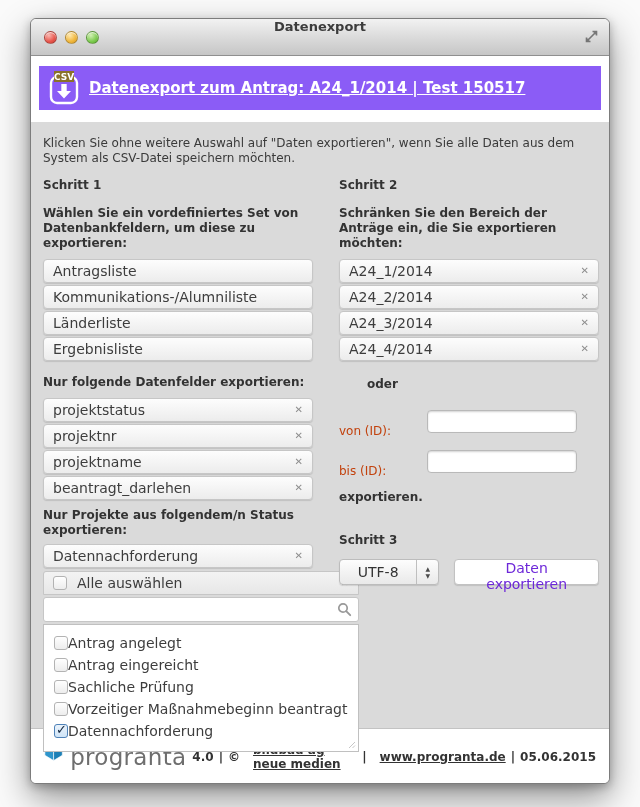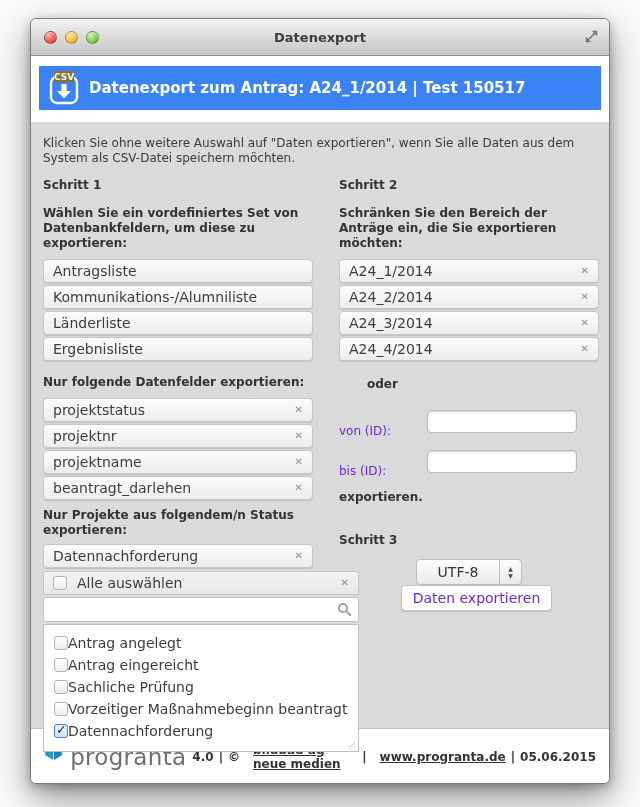--- a/index.html
+++ b/index.html
@@ -18,37 +18,37 @@
     border-radius:6px;
     box-shadow:0 14px 34px rgba(0,0,0,.42), 0 3px 10px rgba(0,0,0,.25);
     overflow:hidden;
   }
   
   .titlebar {
     position:relative; height:37px;
     background:linear-gradient(#f2f2f2,#d9d9d9 55%,#c6c6c6);
     border-bottom:1px solid #8f8f8f;
     border-radius:5px 5px 0 0;
-    display:flex; align-items:center; justify-content:center;
+    display:flex; justify-content:center;
   }
   .title { font-size:13px; font-weight:bold; color:#3c3c3c; }
   .lights { position:absolute; left:13px; top:0; bottom:0; display:flex; align-items:center; gap:8px; }
   .light { width:13px; height:13px; border-radius:50%; border:1px solid rgba(0,0,0,.25);
            box-shadow:inset 0 1px 1px rgba(255,255,255,.7); }
   .light.red    { background:radial-gradient(circle at 35% 30%, #f9b8b2, #e8564c 60%, #c83c32); }
   .light.yellow { background:radial-gradient(circle at 35% 30%, #ffe9b0, #f0b63a 60%, #d29a28); }
   .light.green  { background:radial-gradient(circle at 35% 30%, #d2f0b4, #7ccb4e 60%, #57a82e); }
   .resize-ne { position:absolute; right:10px; top:10px; width:15px; height:15px; opacity:.75; }
 
   
   .band-wrap { background:#fff; padding:10px 8px 12px; }
   .band {
-    height:44px; background:#3b82f6;
+    height:44px; background:#8b5cf6;
     display:flex; align-items:center; gap:10px; padding:0 10px;
-    color:#fff; font-size:15px; font-weight:bold;
+    color:#fff; font-size:15px; font-weight:bold;text-decoration:underline;
   }
 
   
   .panel {
     background:#dadada;
     height:606px;
     padding:14px 12px 0;
     position:relative;
   }
   .intro { font-size:12px; line-height:15px; color:#3a3a3a; margin-bottom:12px; }
@@ -72,31 +72,31 @@
   }
   .item { justify-content:space-between; }
   .x { font-size:10px; font-weight:bold; color:#8d8d8d; line-height:1; cursor:pointer; }
 
   .mt14 { margin-top:14px; margin-bottom:8px; }
   .mt8  { margin-top:8px;  margin-bottom:6px; }
   .mt16 { margin-top:16px; margin-bottom:12px;margin-left:28px; }
   .mt28 { margin-top:28px; margin-bottom:12px; }
 
   .form-row { display:flex; align-items:center; margin-bottom:6px; }
-  .form-row label { width:88px; font-size:12px; color:#6d28d9;margin-top:20px; }
+  .form-row label { width:88px; font-size:12px; color:#c2410c;margin-top:20px; }
   .text-input {
     width:150px; height:23px;
     border:1px solid #b9b9b9; border-radius:4px;
     box-shadow:inset 0 1px 2px rgba(0,0,0,.18);
     background:#fff; padding:0 6px; font-size:13px;
     font-family:"DejaVu Sans", sans-serif;
   }
   .mb12 { margin-bottom:12px; }
 
-  .step3-row { display:flex; align-items:center;flex-direction:column; }
+  .step3-row { display:flex; align-items:center; }
   .select {
     width:106px; height:26px;
     background:linear-gradient(#fdfdfd,#e9e9e9);
     border:1px solid #bcbcbc; border-radius:4px;
     box-shadow:0 1px 1px rgba(0,0,0,.12);
     display:flex; align-items:center;
   }
   .select-value { flex:1; text-align:center; font-size:14px; color:#333; }
   .stepper {
     width:22px; height:100%; border-left:1px solid #bfbfbf;

